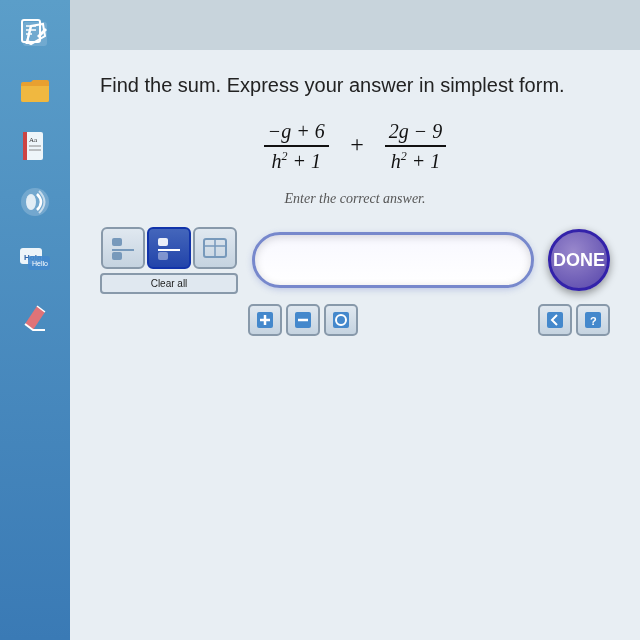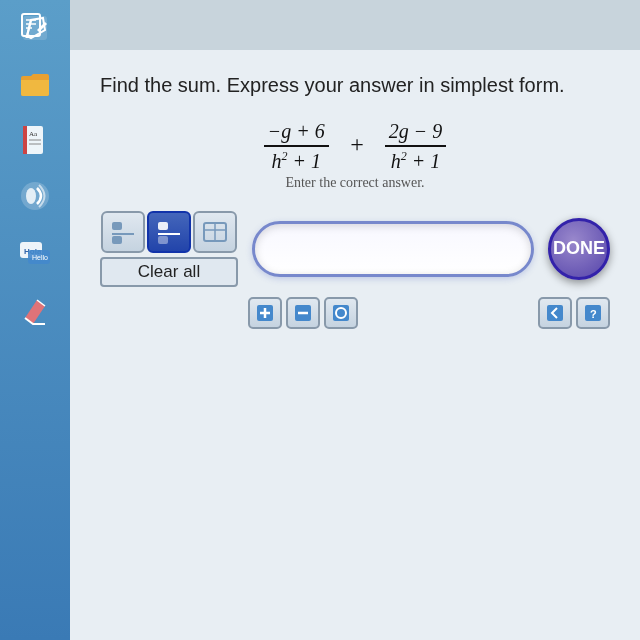--- a/index.html
+++ b/index.html
@@ -14,21 +14,21 @@
     }
 
     
     .sidebar {
       width: 70px;
       height: 640px;
       background: linear-gradient(to bottom, #5b9ec9, #3a7ab5);
       display: flex;
       flex-direction: column;
       align-items: center;
-      padding-top: 2px;
+      padding-top: 8px;
       gap: 4px;
       flex-shrink: 0;
     }
 
     .sidebar-item {
       width: 54px;
       height: 52px;
       display: flex;
       align-items: center;
       justify-content: center;
@@ -70,21 +70,21 @@
       margin-bottom: 20px;
       font-family: Arial, sans-serif;
     }
 
     
     .math-container {
       display: flex;
       align-items: center;
       justify-content: center;
       gap: 20px;
-      margin-bottom: 2px;
+      margin-bottom: 18px;
       font-style: italic;
     }
 
     .fraction {
       display: inline-flex;
       flex-direction: column;
       align-items: center;
       gap: 2px;
     }
 
@@ -102,20 +102,21 @@
     }
 
     .plus-sign {
       font-size: 24px;
       color: #111;
       font-family: 'Times New Roman', serif;
       margin-top: -4px;
     }
 
     .enter-hint {
+      font-style: italic;
       font-size: 14px;
       color: #555;
       margin-bottom: 20px;
       text-align: center;
     }
 
     
     .input-row {
       display: flex;
       align-items: center;
@@ -150,21 +151,21 @@
 
     .kb-btn.active {
       background: linear-gradient(to bottom, #4466bb, #2244aa);
       border-color: #1133aa;
     }
 
     .clear-all-btn {
       background: #e0e8f0;
       border: 2px solid #8899aa;
       border-radius: 4px;
-      font-size: 17px;
+      font-size: 10px;
       padding: 3px 8px;
       cursor: pointer;
       font-family: Arial, sans-serif;
       color: #222;
       width: 138px;
       text-align: center;
     }
 
     
     .answer-input-container {

